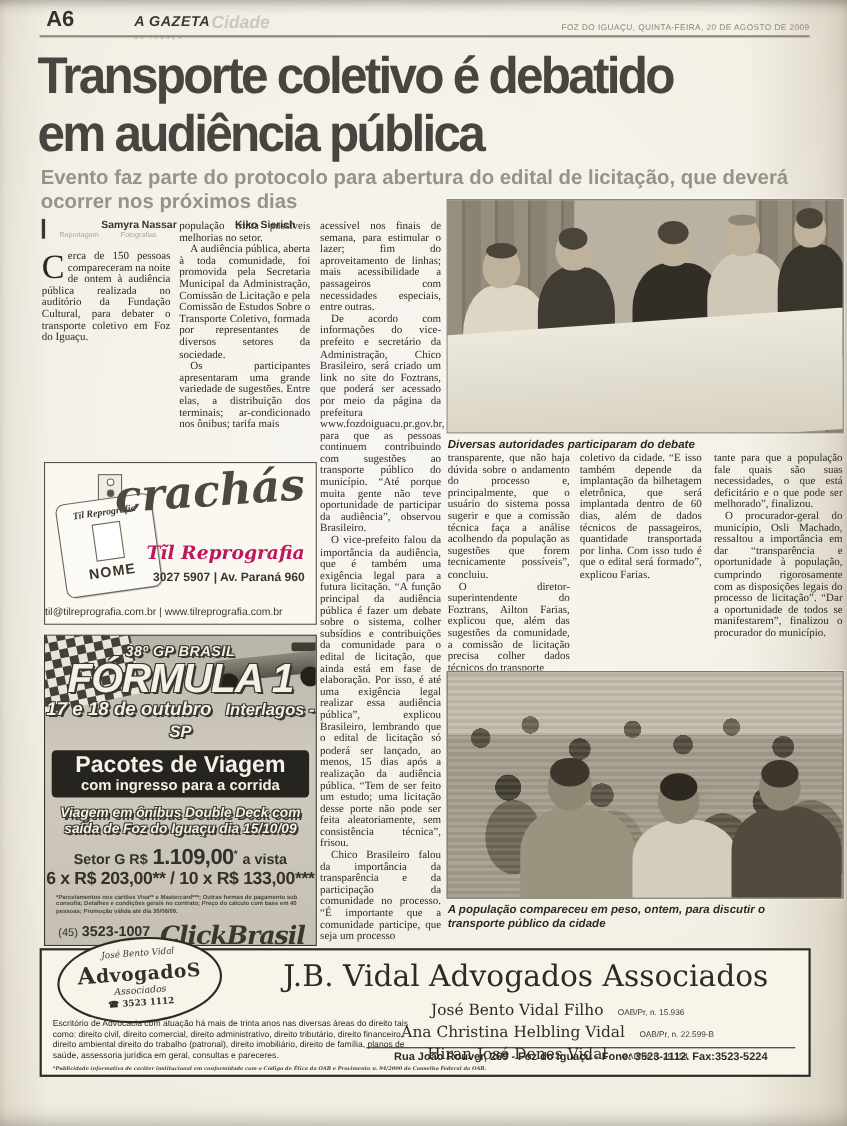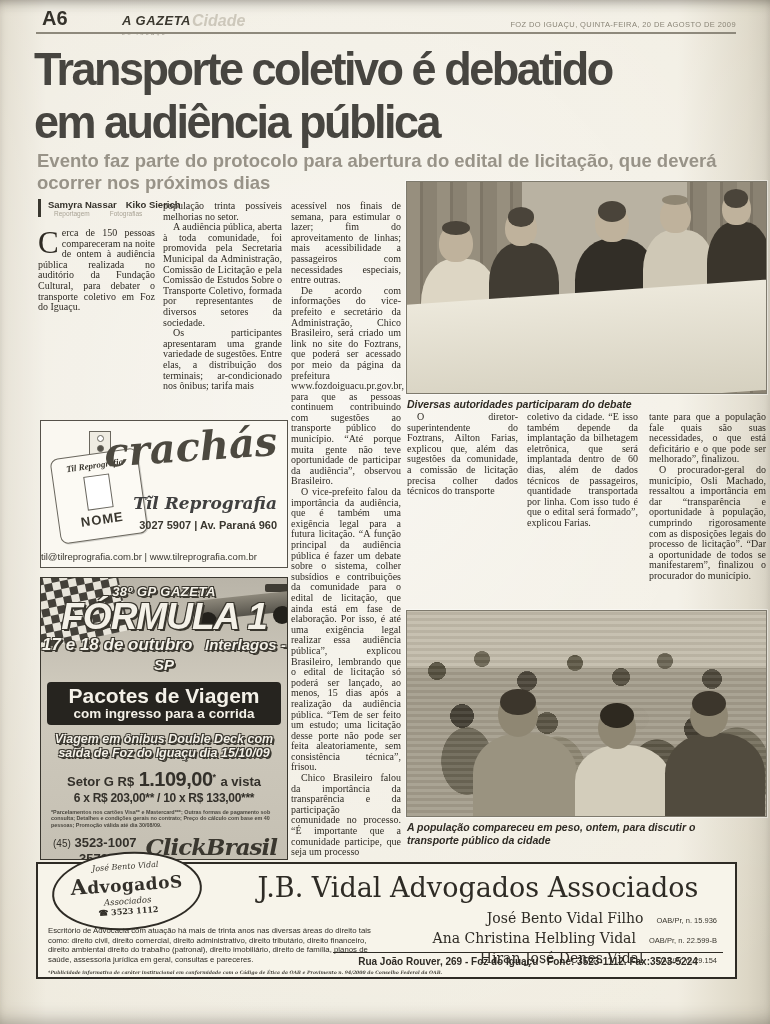--- a/index.html
+++ b/index.html
@@ -25,21 +25,21 @@
   .dateline { position:absolute; right:0; bottom:3px; font-family:"Liberation Sans",sans-serif; font-size:7.5px; letter-spacing:.4px; color:#8a8577; }
 
   
   .headline { position:absolute; left:34px; top:42px; width:710px;
     font-family:"Liberation Sans",sans-serif; font-weight:bold; font-size:45px; line-height:51px;
     letter-spacing:-2.5px; color:#474540; transform:scaleY(1.04); transform-origin:top left; }
   .deck { position:absolute; left:37px; top:150px; width:700px;
     font-family:"Liberation Sans",sans-serif; font-weight:bold; font-size:18.5px; line-height:22px; color:#989388; }
   .byline { position:absolute; left:38px; top:199px; width:240px; border-left:3px solid #3a372f; padding-left:7px; }
   .byline-names { font-family:"Liberation Sans",sans-serif; font-weight:bold; font-size:9.5px; color:#35322b; }
-  .byline-names span { margin-right:9px; }
+  .byline-names span { margin-right:9px;margin-left:44px; }
   .byline-roles { font-family:"Liberation Sans",sans-serif; font-size:6.5px; color:#aaa496; }
   .byline-roles span { margin-right:14px; margin-left:6px; }
 
   
   .col { position:absolute; font-size:10px; line-height:10.6px; text-align:justify; color:#2e2a23; }
   .para { text-indent:10px; }
   .para.cont { text-indent:0; }
   .dropcap { float:left; font-size:31px; line-height:27px; padding:1px 3px 0 0; font-weight:normal; color:#2e2a23; }
   .c1 { left:38px;  top:228px; width:117px; height:194px; }
   .c2 { left:163px; top:201px; width:119px; height:222px; }
@@ -89,21 +89,21 @@
   
   .ad-til { position:absolute; left:40px; top:420px; width:248px; height:148px; background:#faf8f1; border:1px solid #55524a; padding:6px 8px; }
   .badge { position:absolute; left:14px; top:10px; width:92px; height:108px; }
   .badge .clip { position:absolute; left:34px; top:0; width:22px; height:30px; background:#efece2; border:1px solid #6a675e; }
   .badge .clip i { display:block; width:7px; height:7px; border:1px solid #6a675e; border-radius:50%; margin:3px auto 2px; background:#fff; }
   .badge .card { position:absolute; left:0; top:22px; width:88px; height:86px; background:#fcfaf4; border:1px solid #6a675e; border-radius:8px; transform:rotate(-8deg); box-shadow:1px 1px 0 rgba(0,0,0,.15); padding-top:6px; }
   .badge .card .b-brand { font-style:italic; font-weight:bold; font-size:9px; text-align:center; color:#3a372f; }
   .badge .card .b-photo { width:26px; height:34px; border:1px solid #6a675e; margin:5px auto 3px; background:#fff; }
   .badge .card .b-name { font-family:"Liberation Sans",sans-serif; font-weight:bold; font-size:13px; text-align:center; letter-spacing:1px; color:#3a372f; }
   .til-script { position:absolute; right:10px; top:2px; font-style:italic; font-weight:bold; font-size:40px; color:#4c4940; transform:rotate(-4deg); font-family:"DejaVu Serif",serif; }
-  .til-brand { position:absolute; right:10px; top:72px; font-style:italic; font-weight:bold; font-size:17px; color:#404040; font-family:"DejaVu Serif",serif; }
+  .til-brand { position:absolute; right:10px; top:72px; font-style:italic; font-weight:bold; font-size:17px; color:#be185d; font-family:"DejaVu Serif",serif; }
   .til-phone { position:absolute; right:10px; top:98px; font-family:"Liberation Sans",sans-serif; font-weight:bold; font-size:11px; color:#3a372f; }
   .til-contacts { position:absolute; left:0; right:0; bottom:5px; font-family:"Liberation Sans",sans-serif; font-size:9.5px; color:#3a372f; }
 
   
   .ad-f1 { position:absolute; left:40px; top:577px; width:248px; height:283px; border:1px solid #3a372f;
     background:linear-gradient(180deg,#b9b4a8 0,#cfcabd 40%,#c5c0b3 100%); overflow:hidden;
     font-family:"Liberation Sans",sans-serif; text-align:center; }
   .f1-checker { position:absolute; left:-8px; top:-8px; width:90px; height:70px; transform:rotate(-12deg); opacity:.85;
     background:repeating-conic-gradient(#2e2b25 0 25%, #efece2 0 50%); background-size:16px 16px; }
   .f1-car { position:absolute; right:-14px; top:4px; width:110px; height:52px; }
@@ -115,41 +115,41 @@
   .f1-event { position:relative; margin-top:6px; font-style:italic; font-weight:bold; font-size:13px; letter-spacing:.5px; }
   .f1-title { position:relative; font-style:italic; font-weight:bold; font-size:37px; letter-spacing:-1px; line-height:36px; }
   .f1-date { position:relative; font-style:italic; font-weight:bold; font-size:17px; }
   .f1-date .loc { font-size:15px; letter-spacing:0; margin-left:8px; }
   .f1-bar { margin:7px 6px 0; background:#26241f; border-radius:4px; padding:3px 0 4px; color:#f4f1e8; }
   .f1-bar .l1 { font-weight:bold; font-size:21px; line-height:22px; }
   .f1-bar .l2 { font-weight:bold; font-size:13.5px; line-height:14px; }
   .f1-detail { margin:7px 10px 0; font-weight:bold; font-style:italic; font-size:12.5px; line-height:14px; }
   .f1-price { margin-top:8px; color:#33302a; font-weight:bold; }
   .f1-price .pfx { font-size:13px; } .f1-price .val { font-size:20px; letter-spacing:-.5px; } .f1-price .st { font-size:9px; vertical-align:super; } .f1-price .sfx { font-size:13px; }
-  .f1-inst { font-weight:bold; font-size:12px; color:#33302a; letter-spacing:-.3px; }
+  .f1-inst { font-weight:bold; font-size:16px; color:#33302a; letter-spacing:-.3px; }
   .f1-fine { margin:4px 10px 0; text-align:left; font-size:5.4px; line-height:6.4px; color:#4a473f; font-weight:bold; }
   .f1-mid { position:relative; margin:5px 10px 0; height:44px; text-align:left; }
   .f1-phones { position:absolute; left:2px; top:2px; font-weight:bold; font-size:13px; line-height:15px; color:#33302a; }
   .f1-phones .ddd { font-weight:normal; font-size:10px; }
   .f1-logo { position:absolute; right:0; top:0; text-align:right; }
   .f1-logo .cb { font-style:italic; font-weight:bold; font-size:23px; letter-spacing:-1px; color:#3a372f; font-family:"DejaVu Serif",serif; }
   .f1-logo .cb-sub { font-style:italic; font-size:8px; color:#55524a; margin-top:-3px; }
   .f1-site { margin-top:2px; font-size:11.5px; letter-spacing:1.5px; color:#33302a; }
 
   
   .ad-vidal { position:absolute; left:36px; top:862px; width:701px; height:117px; background:#f7f4ea; border:2px solid #2e2b25; font-family:"DejaVu Serif",serif; }
   .v-oval { position:absolute; left:14px; top:-12px; width:150px; height:78px; border:2px solid #2e2b25; border-radius:50%; background:#f7f4ea; text-align:center; padding-top:8px; transform:rotate(-4deg); }
   .v-oval .t { font-style:italic; font-size:8px; color:#3a372f; }
   .v-oval .m { font-size:17px; font-weight:bold; color:#33302a; letter-spacing:.5px; }
   .v-oval .m b { font-size:21px; }
   .v-oval .s { font-style:italic; font-size:8.5px; color:#3a372f; }
   .v-oval .p { font-size:8px; font-weight:bold; color:#33302a; }
   .v-title { position:absolute; left:190px; top:8px; width:500px; text-align:center; font-size:27px; color:#2e2b25; }
   .v-names { position:absolute; right:18px; top:44px; width:420px; }
-  .v-name-row { text-align:right; margin-bottom:1px; white-space:nowrap; }
+  .v-name-row { text-align:center; margin-bottom:1px; white-space:nowrap; }
   .v-name { font-size:14px; color:#2e2b25; }
   .v-oab { font-family:"Liberation Sans",sans-serif; font-size:7.5px; color:#3a372f; margin-left:8px; }
   .v-desc { position:absolute; left:10px; top:62px; width:330px; font-family:"Liberation Sans",sans-serif; font-size:7.8px; line-height:9.6px; color:#2e2b25; }
   .v-addr { position:absolute; right:12px; bottom:10px; width:390px; border-top:1.5px solid #2e2b25; padding-top:3px; text-align:center; font-family:"Liberation Sans",sans-serif; font-weight:bold; font-size:10px; color:#2e2b25; }
   .v-disc { position:absolute; left:10px; bottom:2px; font-style:italic; font-size:4.6px; color:#4a473f; font-weight:bold; }
 </style>
 </head>
 <body>
 
 <div class="sheet">
@@ -188,20 +188,21 @@
     <div class="para">A audiência pública, aberta à toda comunidade, foi promovida pela Secretaria Municipal da Administração, Comissão de Licitação e pela Comissão de Estudos Sobre o Transporte Coletivo, formada por representantes de diversos setores da sociedade.</div>
     <div class="para">Os participantes apresentaram uma grande variedade de sugestões. Entre elas, a distribuição dos terminais; ar-condicionado nos ônibus; tarifa mais</div>
   </div>
   <div class="col c3">
     <div class="para cont">acessível nos finais de semana, para estimular o lazer; fim do aproveitamento de linhas; mais acessibilidade a passageiros com necessidades especiais, entre outras.</div>
     <div class="para">De acordo com informações do vice-prefeito e secretário da Administração, Chico Brasileiro, será criado um link no site do Foztrans, que poderá ser acessado por meio da página da prefeitura www.fozdoiguacu.pr.gov.br, para que as pessoas continuem contribuindo com sugestões ao transporte público do município. “Até porque muita gente não teve oportunidade de participar da audiência”, observou Brasileiro.</div>
     <div class="para">O vice-prefeito falou da importância da audiência, que é também uma exigência legal para a futura licitação. “A função principal da audiência pública é fazer um debate sobre o sistema, colher subsídios e contribuições da comunidade para o edital de licitação, que ainda está em fase de elaboração. Por isso, é até uma exigência legal realizar essa audiência pública”, explicou Brasileiro, lembrando que o edital de licitação só poderá ser lançado, ao menos, 15 dias após a realização da audiência pública. “Tem de ser feito um estudo; uma licitação desse porte não pode ser feita aleatoriamente, sem consistência técnica”, frisou.</div>
     <div class="para">Chico Brasileiro falou da importância da transparência e da participação da comunidade no processo. “É importante que a comunidade participe, que seja um processo</div>
   </div>
   <div class="col c4">
+    <div class="para cont">transparente, que não haja dúvida sobre o andamento do processo e, principalmente, que o usuário do sistema possa sugerir e que a comissão técnica faça a análise acolhendo da população as sugestões que forem tecnicamente possíveis”, concluiu.</div>
     <div class="para">O diretor-superintendente do Foztrans, Ailton Farias, explicou que, além das sugestões da comunidade, a comissão de licitação precisa colher dados técnicos do transporte</div>
   </div>
   <div class="col c5">
     <div class="para cont">coletivo da cidade. “E isso também depende da implantação da bilhetagem eletrônica, que será implantada dentro de 60 dias, além de dados técnicos de passageiros, quantidade transportada por linha. Com isso tudo é que o edital será formado”, explicou Farias.</div>
   </div>
   <div class="col c6">
     <div class="para cont">tante para que a população fale quais são suas necessidades, o que está deficitário e o que pode ser melhorado”, finalizou.</div>
     <div class="para">O procurador-geral do município, Osli Machado, ressaltou a importância em dar “transparência e oportunidade à população, cumprindo rigorosamente com as disposições legais do processo de licitação”. “Dar a oportunidade de todos se manifestarem”, finalizou o procurador do município.</div>
   </div>
 
@@ -282,21 +283,21 @@
   </div>
 
   <div class="ad-f1">
     <div class="f1-checker"></div>
     <div class="f1-car">
       <div class="wing"></div>
         <div class="f1body"></div>
         <div class="wheel w1"></div>
         <div class="wheel w2"></div>
     </div>
-    <div class="f1-event outline-txt">38º GP GAZETA</div>
+    <div class="f1-event outline-txt">38º GP BRASIL</div>
     <div class="f1-title outline-txt">FÓRMULA 1</div>
     <div class="f1-date outline-txt">
       <span>17 e 18 de outubro</span>
       <span class="loc">Interlagos - SP</span>
     </div>
     <div class="f1-bar">
       <div class="l1">Pacotes de Viagem</div>
       <div class="l2">com ingresso para a corrida</div>
     </div>
     <div class="f1-detail outline-txt">Viagem em ônibus Double Deck com saída de Foz do Iguaçu dia 15/10/09</div>

